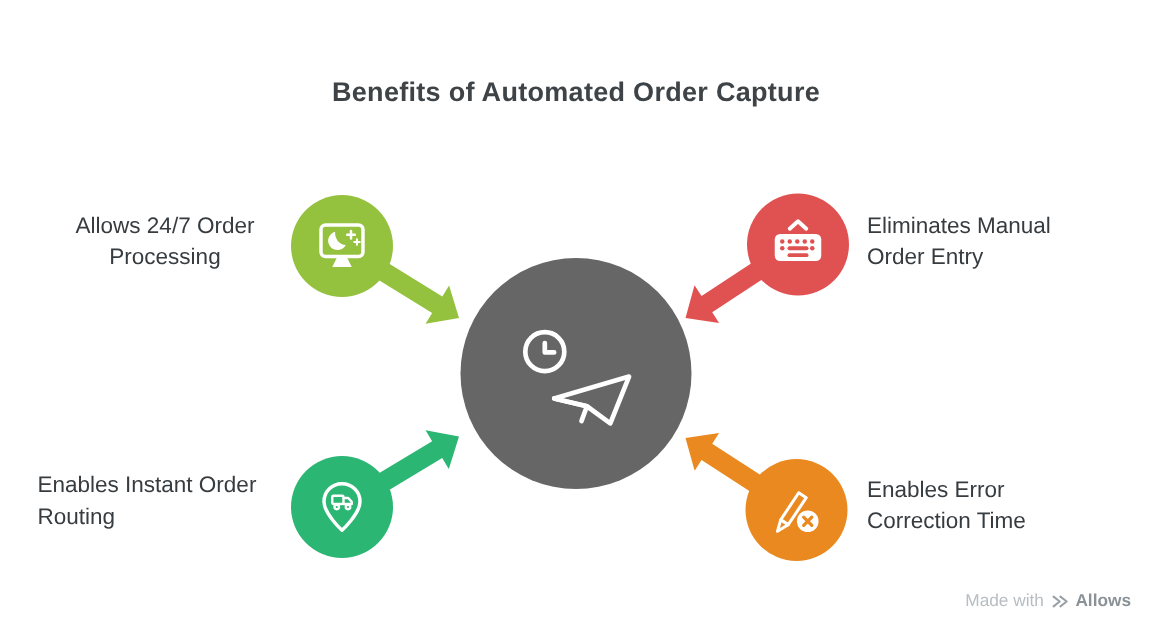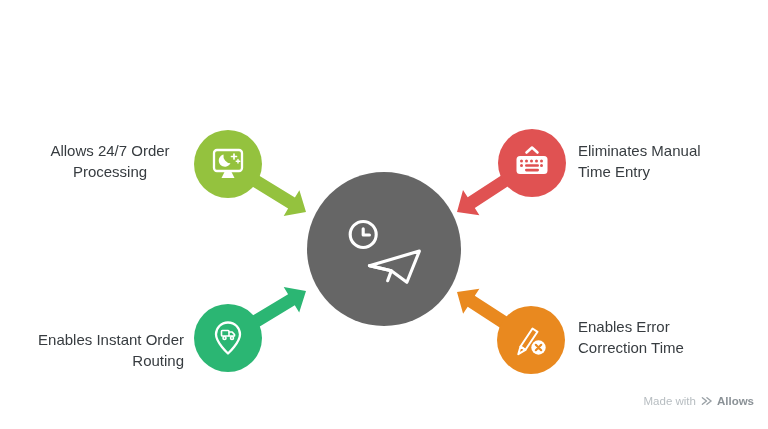--- a/index.html
+++ b/index.html
@@ -47,38 +47,39 @@
   .label {
     position: absolute;
     z-index: 3;
     font-size: 15px;
     font-weight: 500;
     color: #373c40;
     line-height: 1.42;
   }
   .label-tl { left: 30px;  top: 140px; width: 160px; text-align: center; }
   .label-tr { left: 578px; top: 140px; width: 140px; text-align: left; }
-  .label-bl { left: 8px;   top: 313px; width: 176px; text-align: right; margin-top: 16px; }
+  .label-bl { left: 25px;   top: 313px; width: 176px; text-align: left; }
   .label-br { left: 578px; top: 316px; width: 150px; text-align: left; }
   .watermark {
     position: absolute;
     right: 14px; top: 395px;
     display: flex; align-items: center; gap: 5px;
     font-size: 11.5px;
     color: #b7bdc1;
     z-index: 3;
     cursor: pointer;
   }
   .watermark .brand { color: #8b9297; font-weight: 600; }
 </style>
 </head>
 <body>
 
 <div class="canvas">
 
+  <h1 class="title">Benefits of Automated Order Capture</h1>
 
   <svg class="arrows" width="768" height="429" viewBox="0 0 768 429" aria-hidden="true">
     <polygon points="224.6,169.5 288.1,208.6 283.7,215.9 306.0,212.0 299.4,190.3 294.9,197.6 231.4,158.5" fill="#94C23E"></polygon>
     <polygon points="528.4,157.6 467.7,197.3 463.0,190.1 457.0,212.0 479.4,215.3 474.8,208.1 535.6,168.4" fill="#E05252"></polygon>
     <polygon points="231.4,343.6 294.8,305.3 299.2,312.6 306.0,291.0 283.7,286.9 288.1,294.2 224.6,332.4" fill="#2BB673"></polygon>
     <polygon points="534.5,334.5 474.8,295.8 479.4,288.7 457.0,292.0 463.1,313.8 467.7,306.7 527.5,345.5" fill="#E9891F"></polygon>
   </svg>
 
   <div class="center-circle" style="--c: #666666;">
     <svg width="104" height="104" viewBox="0 0 100 100">
@@ -138,21 +139,21 @@
       <g stroke="#ffffff" stroke-width="2" fill="none" stroke-linecap="round" stroke-linejoin="round">
         <path d="M9.5 26.5 L21.5 8.5 L26.5 11.8 L14.5 29.8 Z"></path>
         <path d="M9.5 26.5 L7.3 34.2 L14.5 29.8 Z"></path>
       </g>
       <circle cx="27.5" cy="27.5" r="7.2" fill="#ffffff" stroke="none"></circle>
       <path d="M24.8 24.8 L30.2 30.2 M30.2 24.8 L24.8 30.2" stroke="var(--c)" stroke-width="2.2" fill="none" stroke-linecap="round"></path>
     </svg>
   </div>
 
   <div class="label label-tl">Allows 24/7 Order Processing</div>
-  <div class="label label-tr">Eliminates Manual Time Entry</div>
+  <div class="label label-tr">Eliminates Manual Order Entry</div>
   <div class="label label-bl">Enables Instant Order Routing</div>
   <div class="label label-br">Enables Error Correction Time</div>
 
   <div class="watermark">
     <span>Made with</span>
     <svg width="11" height="10" viewBox="0 0 12 10">
       <g stroke="#9aa1a6" stroke-width="1.5" fill="none" stroke-linecap="round" stroke-linejoin="round">
         <path d="M1.5 1.5 L6 5 L1.5 8.5"></path>
         <path d="M6.5 1.5 L11 5 L6.5 8.5"></path>
       </g>

